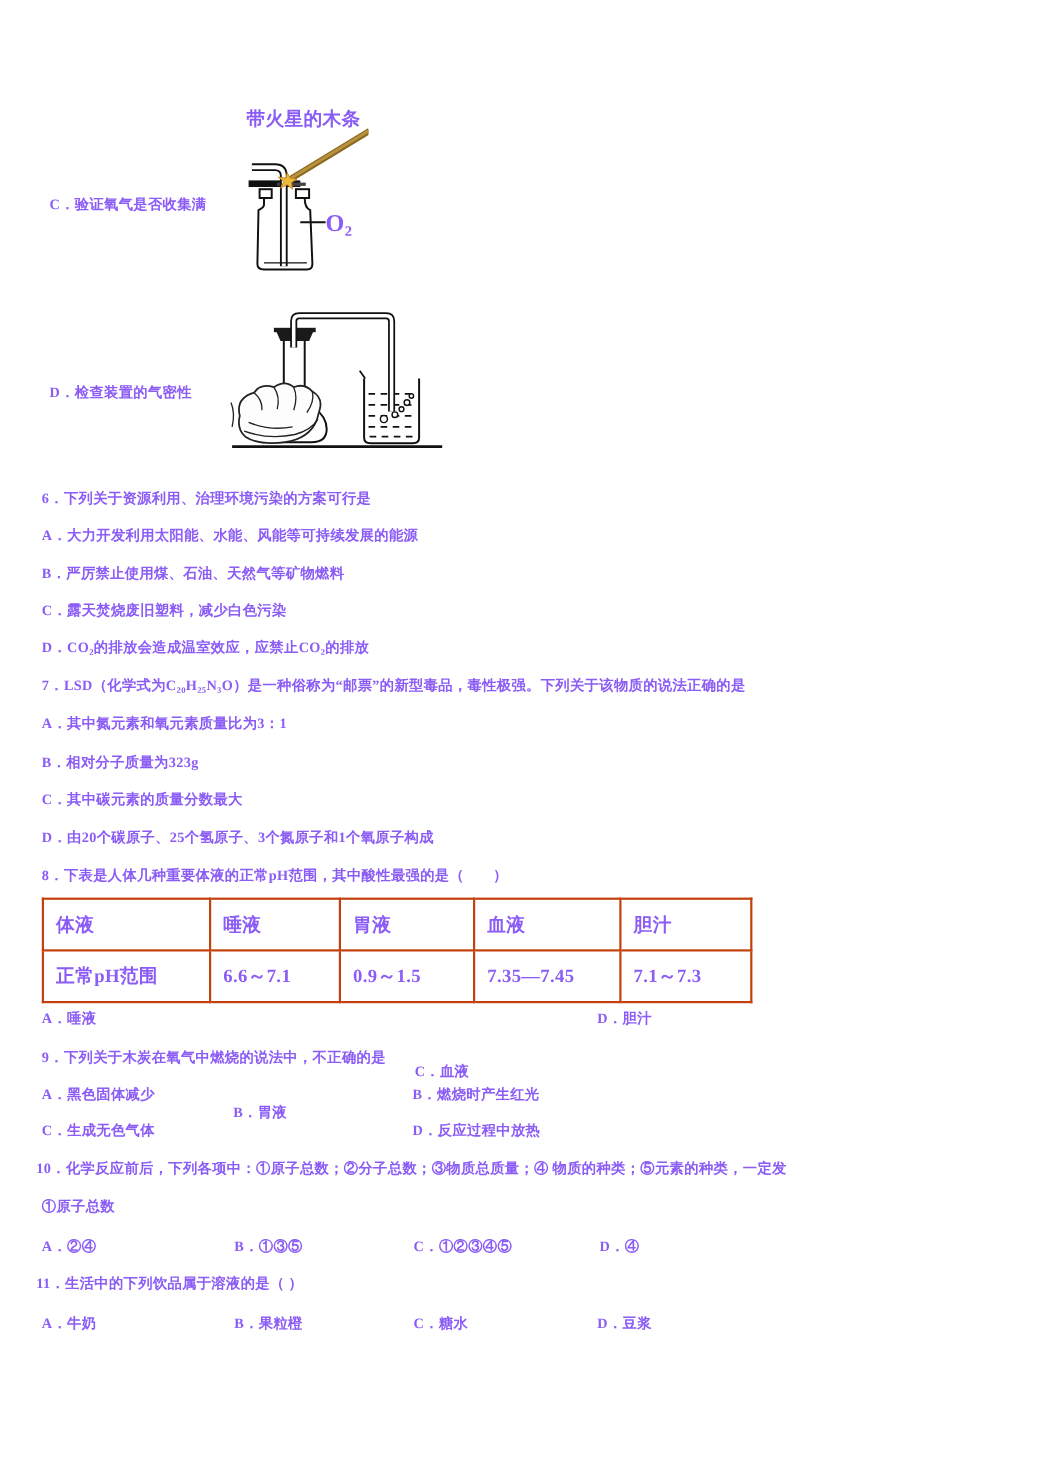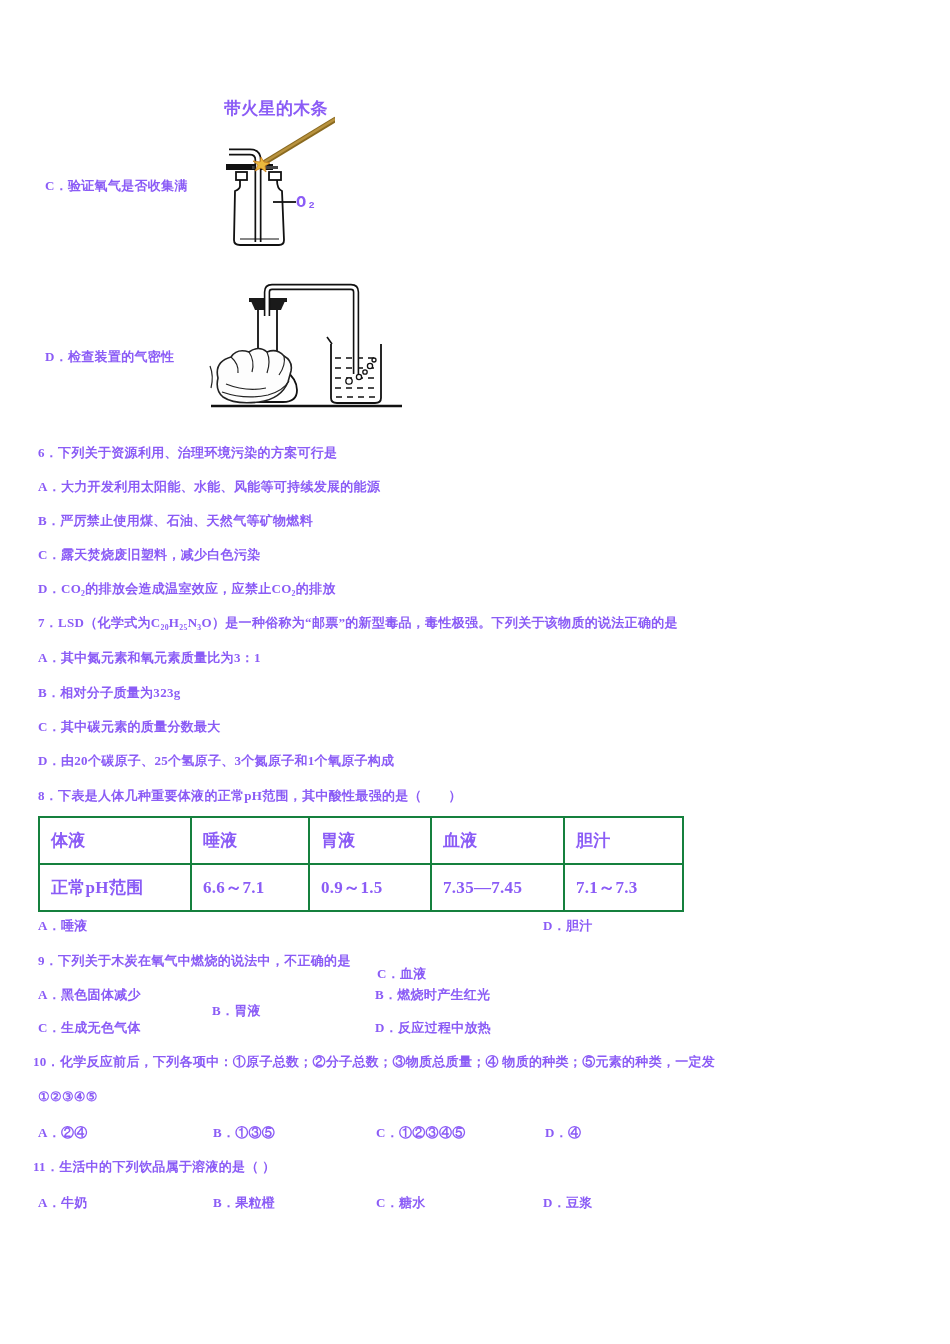--- a/index.html
+++ b/index.html
@@ -13,28 +13,28 @@
   }
   .ln{
     position:absolute;
     white-space:nowrap;
     font-weight:700;
     font-size:13px;
     line-height:19px;
     letter-spacing:0.3px;
   }
   .small-label{font-size:17px;}
-  .o2{font-size:17px;font-family:Liberation Mono, monospace;}
+  .o2{font-size:22px;}
   .ph-table{
     position:absolute;left:38px;top:816px;
     border-collapse:collapse;
     table-layout:fixed;
   }
   .ph-table td{
-    border:2px solid #15803d;
+    border:2px solid #c2410c;
     font-weight:700;font-size:17px;
     padding:0 0 0 11px;
     vertical-align:middle;
     letter-spacing:0.3px;
   }
   .ph-table tr.r1 td{height:45px;}
   .ph-table tr.r2 td{height:45px;}
   .c0{width:139px;} .c1{width:105px;} .c2{width:109px;} .c3{width:120px;} .c4{width:106px;}
   svg{position:absolute;}
 </style>
@@ -169,21 +169,21 @@
   <div class="ln" style="left:377px;top:964px;">C．血液</div>
   <div class="ln" style="left:543px;top:916px;">D．胆汁</div>
 
   <div class="ln" style="left:38px;top:951px;">9．下列关于木炭在氧气中燃烧的说法中，不正确的是</div>
   <div class="ln" style="left:38px;top:985px;">A．黑色固体减少</div>
   <div class="ln" style="left:375px;top:985px;">B．燃烧时产生红光</div>
   <div class="ln" style="left:38px;top:1018px;">C．生成无色气体</div>
   <div class="ln" style="left:375px;top:1018px;">D．反应过程中放热</div>
 
   <div class="ln" style="left:33px;top:1052px;">10．化学反应前后，下列各项中：①原子总数；②分子总数；③物质总质量；④ 物质的种类；⑤元素的种类，一定发</div>
-  <div class="ln" style="left:38px;top:1087px;">①②③④⑤</div>
+  <div class="ln" style="left:38px;top:1087px;">①原子总数</div>
   <div class="ln" style="left:38px;top:1123px;">A．②④</div>
   <div class="ln" style="left:213px;top:1123px;">B．①③⑤</div>
   <div class="ln" style="left:376px;top:1123px;">C．①②③④⑤</div>
   <div class="ln" style="left:545px;top:1123px;">D．④</div>
 
   <div class="ln" style="left:33px;top:1157px;">11．生活中的下列饮品属于溶液的是（  ）</div>
   <div class="ln" style="left:38px;top:1193px;">A．牛奶</div>
   <div class="ln" style="left:213px;top:1193px;">B．果粒橙</div>
   <div class="ln" style="left:376px;top:1193px;">C．糖水</div>
   <div class="ln" style="left:543px;top:1193px;">D．豆浆</div>

